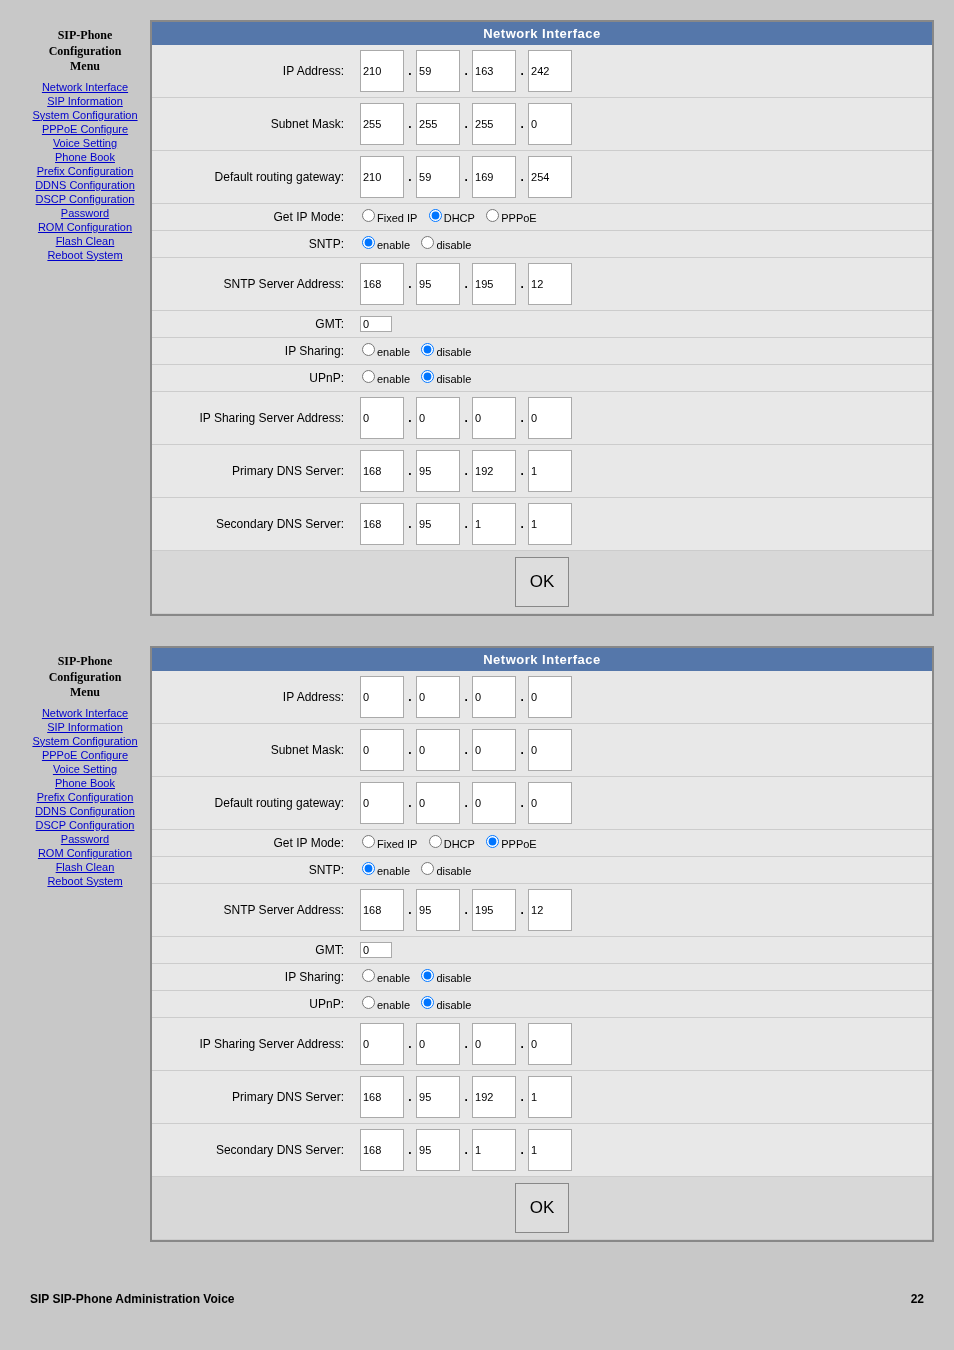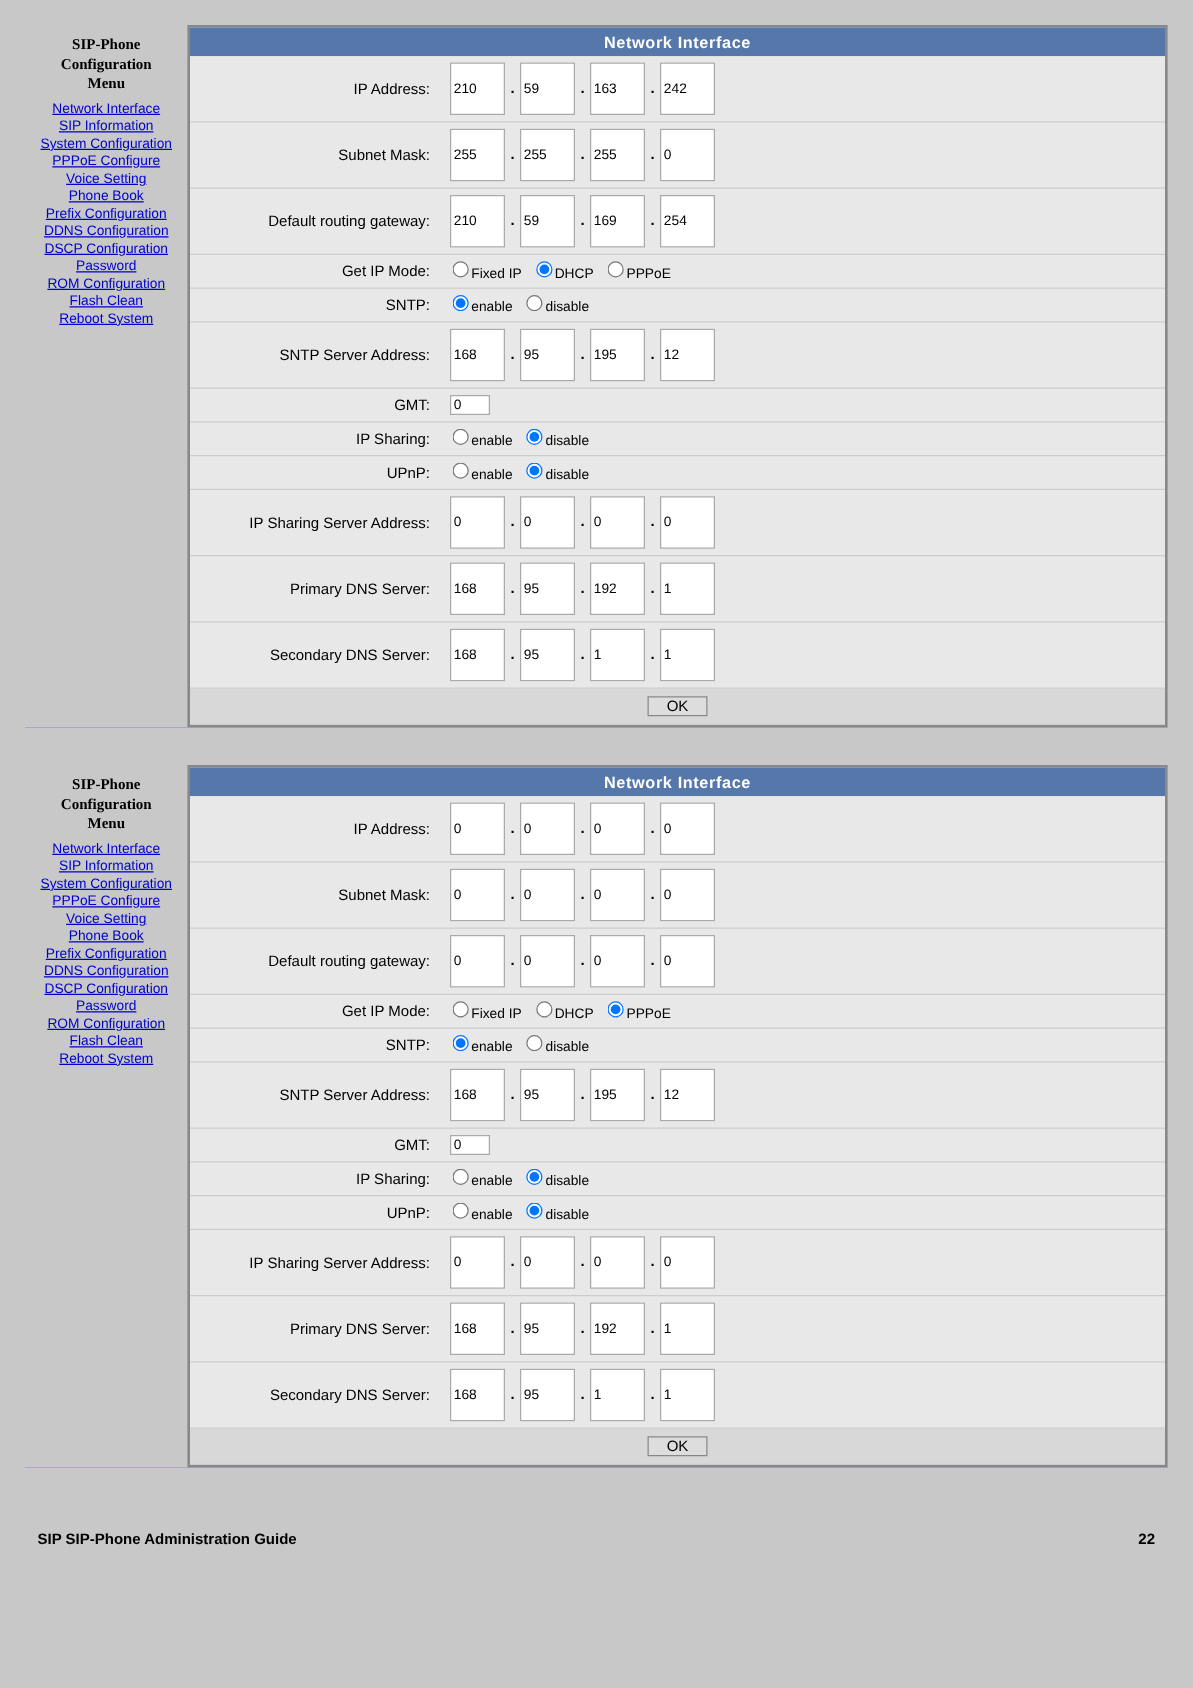--- a/index.html
+++ b/index.html
@@ -126,22 +126,22 @@
       margin-right: 6px;
     }
 
     .ok-row td {
       text-align: center;
       padding: 6px;
       background: #d8d8d8;
     }
 
     .ok-btn {
-      padding: 0 14px;
-      font-size: 12px;
+      padding: 14px 14px;
+      font-size: 17px;
       border: 1px solid #888;
       background: #ddd;
       cursor: pointer;
     }
 
     .page-footer {
       margin-top: 20px;
       font-size: 12px;
       font-weight: bold;
       color: #000;
@@ -470,17 +470,17 @@
           <td colspan="2">
             <button class="ok-btn">OK</button>
           </td>
         </tr>
       </tbody>
         </table>
     </div>
   </div>
 
   <div class="page-footer">
-    <span>SIP SIP-Phone   Administration Guide</span>
+    <span>SIP SIP-Phone   Administration Voice</span>
     <span>22</span>
   </div>
 
 </div>
 
 </body></html>

